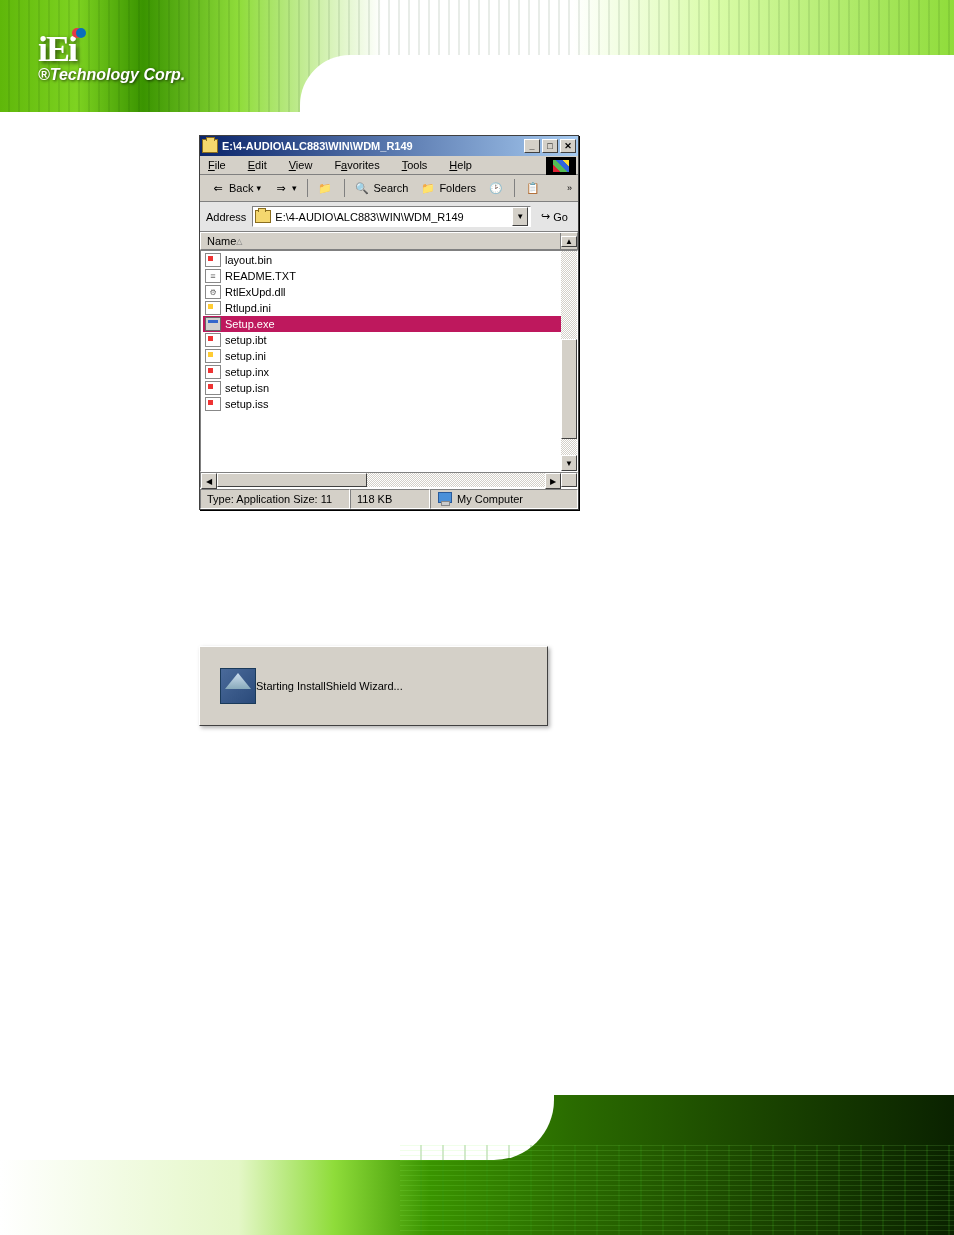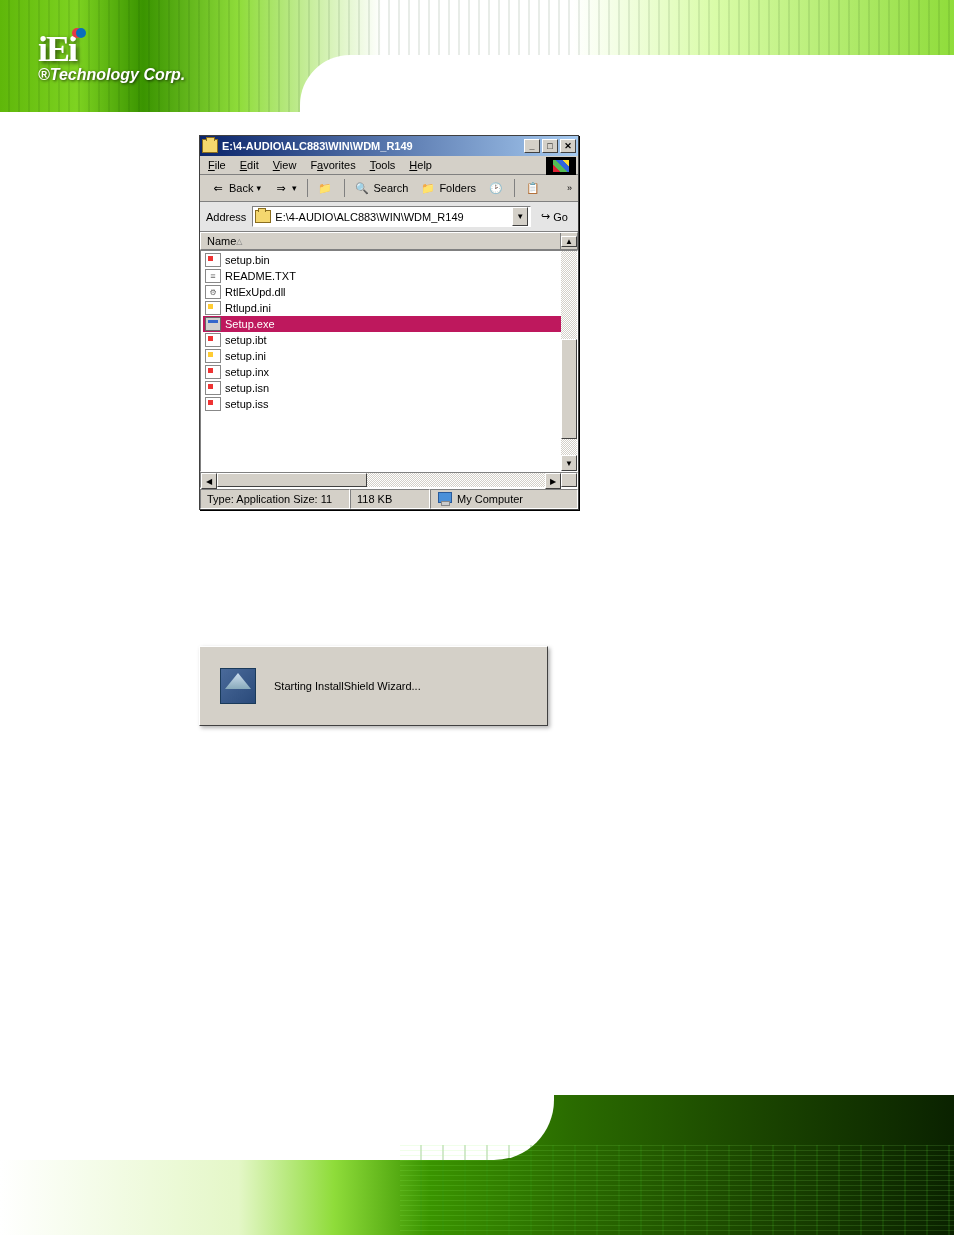--- a/index.html
+++ b/index.html
@@ -14,21 +14,21 @@
 .logo-sub{font-size:16px;color:#fff;font-weight:bold;text-shadow:1px 1px 3px rgba(0,0,0,0.7);font-style:italic;margin-top:-4px}
 .ftr-banner{position:absolute;bottom:0;left:0;right:0;height:140px;background:linear-gradient(90deg,#fff 0%,#e4f7c7 25%,#8fdc3a 35%,#3a9400 45%,#2a6b00 60%,#1a4400 80%,#0a2200 100%);overflow:hidden}
 .ftr-curve{position:absolute;bottom:75px;left:0;right:400px;height:80px;background:#fff;border-bottom-right-radius:60px}
 .ftr-banner::after{content:"";position:absolute;bottom:0;left:400px;right:0;height:90px;background:repeating-linear-gradient(0deg,transparent 0px,transparent 4px,rgba(150,255,100,0.2) 4px,rgba(150,255,100,0.2) 5px),repeating-linear-gradient(90deg,transparent 0px,transparent 20px,rgba(50,150,20,0.3) 20px,rgba(50,150,20,0.3) 22px);opacity:0.7}
 .win{position:absolute;top:135px;left:199px;width:380px;background:#d4d0c8;border:1px solid #404040;box-shadow:1px 1px 0 #000}
 .titlebar{background:linear-gradient(90deg,#0a246a 0%,#a6caf0 100%);height:20px;display:flex;align-items:center;padding:0 2px;color:#fff;font-weight:bold}
 .titlebar-icon{width:16px;height:14px;background:#f4d76e;border:1px solid #8a6d1e;margin-right:4px;position:relative}
 .titlebar-icon::before{content:"";position:absolute;top:-3px;left:3px;width:7px;height:3px;background:#f4d76e;border:1px solid #8a6d1e;border-bottom:none}
 .titlebar-text{flex:1;font-size:11px}
 .win-btn{width:16px;height:14px;background:#d4d0c8;border:1px solid;border-color:#fff #404040 #404040 #fff;margin-left:2px;display:flex;align-items:center;justify-content:center;font-family:Arial;font-size:9px;font-weight:bold;color:#000}
-.menubar{background:#d4d0c8;padding:3px 8px;display:flex;gap:14px;border-bottom:1px solid #808080;position:relative}
+.menubar{background:#d4d0c8;padding:3px 8px;display:flex;gap:22px;border-bottom:1px solid #808080;position:relative}
 .menubar-item{font-size:11px;cursor:default}
 .menubar-item u{text-decoration:underline}
 .win-logo{position:absolute;right:2px;top:1px;width:30px;height:18px;background:#000;display:flex;align-items:center;justify-content:center}
 .win-logo-flag{width:16px;height:12px;background:linear-gradient(45deg,#d23 25%,#5b5 25% 50%,#36d 50% 75%,#fd3 75%)}
 .toolbar{background:#d4d0c8;padding:3px 6px;display:flex;align-items:center;gap:4px;border-bottom:1px solid #808080}
 .tb-btn{padding:2px 4px;display:flex;align-items:center;gap:3px;font-size:11px;cursor:default}
 .tb-sep{width:1px;height:18px;background:#808080;margin:0 2px}
 .tb-icon{width:16px;height:16px;display:inline-flex;align-items:center;justify-content:center}
 .chevron{font-size:9px;color:#000}
 .addrbar{background:#e5e5e5;padding:4px 6px;display:flex;align-items:center;gap:6px;border-bottom:1px solid #808080}
@@ -62,21 +62,21 @@
 .sthumb{background:#d4d0c8;border:1px solid;border-color:#fff #404040 #404040 #fff}
 .strack{flex:1;background:repeating-conic-gradient(#d4d0c8 0% 25%,#fff 0% 50%) 50%/2px 2px}
 .hscroll{display:flex;height:16px;background:#d4d0c8;border:1px solid;border-color:#808080 #fff #fff #808080}
 .hscroll .strack{flex:1}
 .hscroll .sthumb{width:150px}
 .statusbar{display:flex;background:#d4d0c8;border-top:1px solid #fff;height:21px}
 .status-cell{padding:3px 6px;font-size:11px;border:1px solid;border-color:#808080 #fff #fff #808080;display:flex;align-items:center;gap:4px}
 .comp-icon{width:16px;height:14px;position:relative}
 .comp-icon::before{content:"";position:absolute;top:0;left:1px;width:12px;height:9px;background:#4a90d9;border:1px solid #2a5a99}
 .comp-icon::after{content:"";position:absolute;bottom:0;left:4px;width:7px;height:3px;background:#ccc;border:1px solid #888}
-.wizard-box{position:absolute;top:646px;left:199px;width:349px;height:80px;background:#d4d0c8;border:1px solid;border-color:#fff #404040 #404040 #fff;box-shadow:2px 2px 4px rgba(0,0,0,0.3);display:flex;align-items:center;padding:0 20px;gap:18px}
+.wizard-box{position:absolute;top:646px;left:199px;width:349px;height:80px;background:#d4d0c8;border:1px solid;border-color:#fff #404040 #404040 #fff;box-shadow:2px 2px 4px rgba(0,0,0,0.3);display:flex;align-items:center;padding:0 20px;}
 .wiz-icon{width:36px;height:36px;background:linear-gradient(135deg,#4a6a9a 0%,#2a4a7a 100%);position:relative;border:1px solid #1a3a5a}
 .wiz-icon::after{content:"";position:absolute;top:4px;left:4px;right:4px;bottom:14px;background:linear-gradient(180deg,#cde 0%,#8ab 100%);clip-path:polygon(50% 0%,100% 100%,0% 100%)}
 .wiz-text{font-size:11px}
 </style>
 </head>
 <body>
 
 <div class="hdr-banner">
   <div class="hdr-curve"></div>
   <div class="logo-box">
@@ -155,21 +155,21 @@
       <span class="listhdr-col" style="flex:1">
           <span>Name</span> 
           <span class="listhdr-sort">△</span>
         </span>
       <span style="width:16px;background:#d4d0c8;border:1px solid;border-color:#fff #404040 #404040 #fff;display:flex;align-items:center;justify-content:center;font-size:8px">▲</span>
     </div>
     <div class="filelist">
       <div class="filelist-inner" id="file-rows">
           <div class="frow">
             <span class="fico fico-bin"></span>
-            <span>setup.bin</span>
+            <span>layout.bin</span>
           </div>
           <div class="frow">
             <span class="fico fico-txt"></span>
             <span>README.TXT</span>
           </div>
           <div class="frow">
             <span class="fico fico-dll"></span>
             <span>RtlExUpd.dll</span>
           </div>
           <div class="frow">

